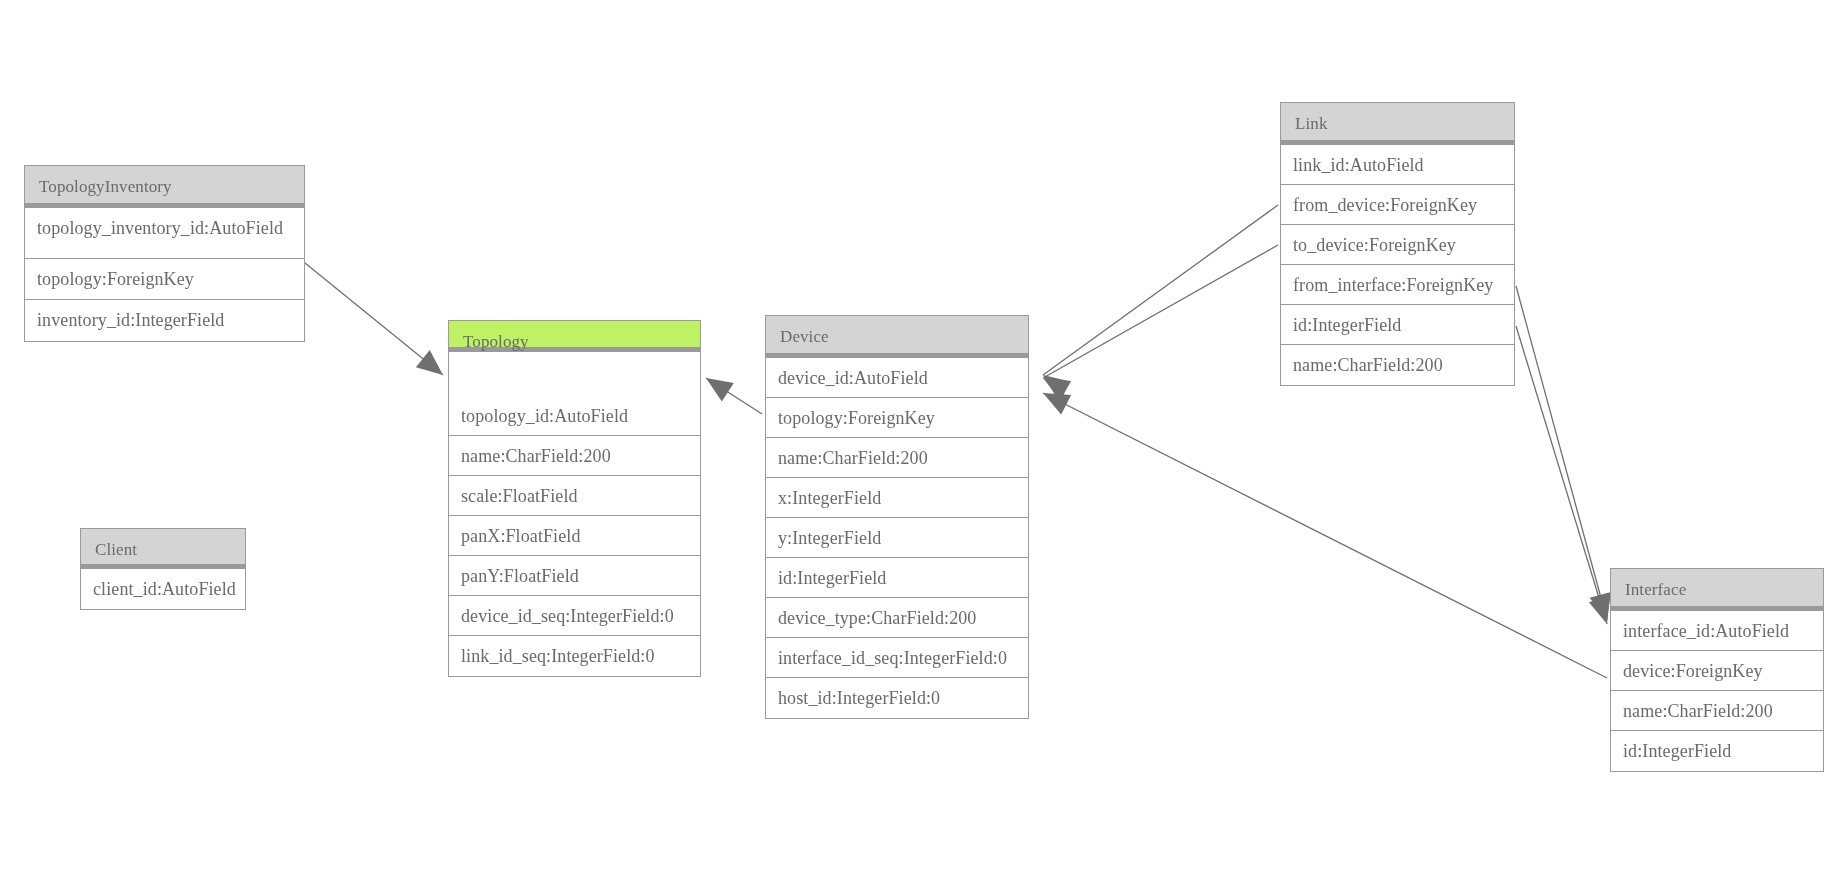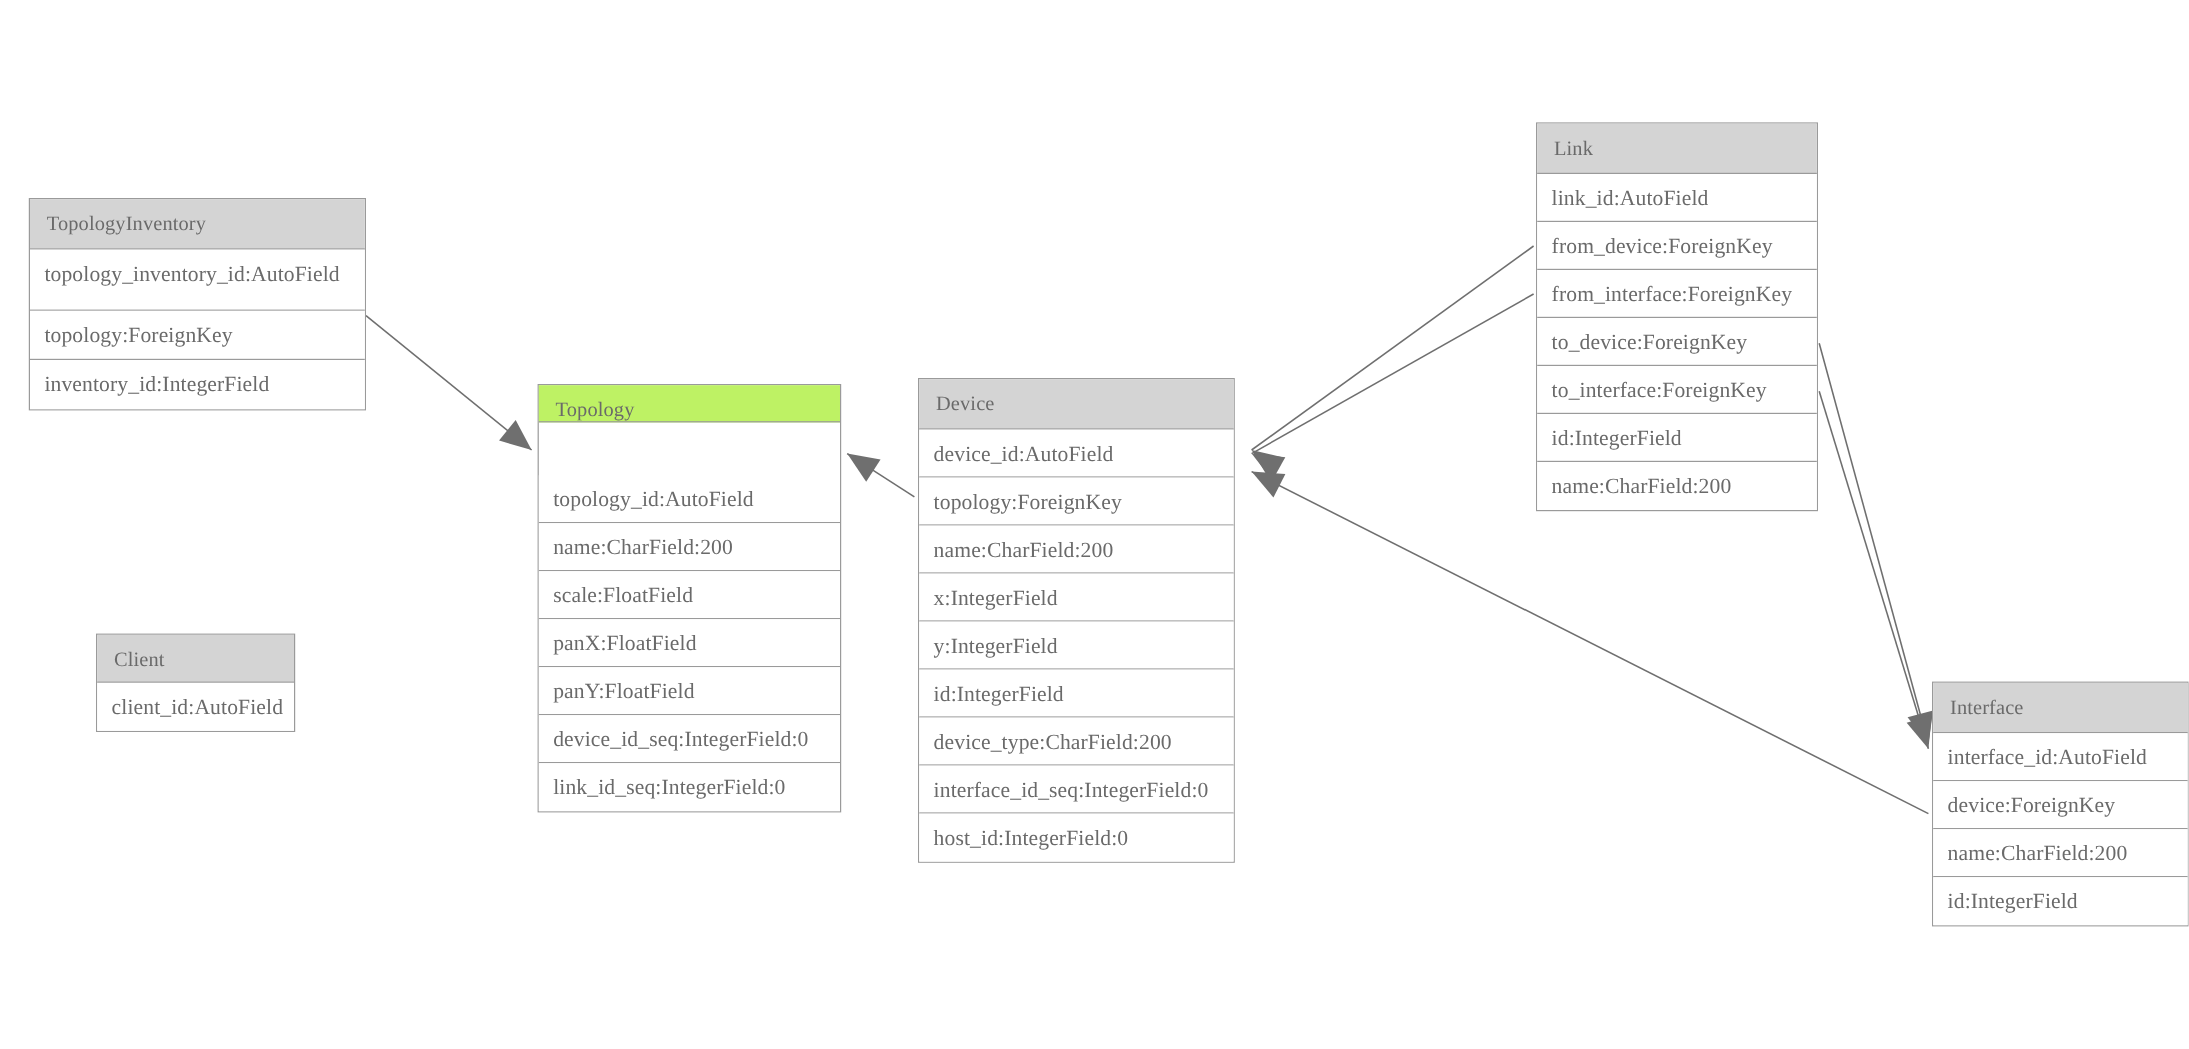--- a/index.html
+++ b/index.html
@@ -30,21 +30,21 @@
   .entity {
     position: absolute;
     box-sizing: border-box;
     border: 1px solid #9a9a9a;
     background: #ffffff;
     z-index: 2;
   }
   .entity-header {
     box-sizing: border-box;
     background: #d4d4d4;
-    border-bottom: 1px solid #a16207;
+    border-bottom: 5px solid #a16207;
     color: #6a6a6a;
     font-size: 17px;
     line-height: 1;
     padding: 12px 0 12px 14px;
     white-space: nowrap;
     letter-spacing: 0.1px;
   }
   .entity-field {
     box-sizing: border-box;
     border-bottom: 1px solid #9a9a9a;
@@ -122,23 +122,22 @@
         <div class="entity-field" style="height: 40px; border-bottom-color: rgb(154, 154, 154); color: rgb(106, 106, 106);">y:IntegerField</div>
         <div class="entity-field" style="height: 40px; border-bottom-color: rgb(154, 154, 154); color: rgb(106, 106, 106);">id:IntegerField</div>
         <div class="entity-field" style="height: 40px; border-bottom-color: rgb(154, 154, 154); color: rgb(106, 106, 106);">device_type:CharField:200</div>
         <div class="entity-field" style="height: 40px; border-bottom-color: rgb(154, 154, 154); color: rgb(106, 106, 106);">interface_id_seq:IntegerField:0</div>
         <div class="entity-field" style="height: 40px; border-bottom-color: rgb(154, 154, 154); color: rgb(106, 106, 106);">host_id:IntegerField:0</div>
       </div>
       <div class="entity" style="left: 1280px; top: 102px; width: 235px; border-color: rgb(154, 154, 154);">
         <div class="entity-header" style="height: 42px; background: rgb(212, 212, 212); border-bottom-color: rgb(154, 154, 154); color: rgb(106, 106, 106);">Link</div>
         <div class="entity-field" style="height: 40px; border-bottom-color: rgb(154, 154, 154); color: rgb(106, 106, 106);">link_id:AutoField</div>
         <div class="entity-field" style="height: 40px; border-bottom-color: rgb(154, 154, 154); color: rgb(106, 106, 106);">from_device:ForeignKey</div>
+        <div class="entity-field" style="height: 40px; border-bottom-color: rgb(154, 154, 154); color: rgb(106, 106, 106);">to_device:ForeignKey</div>
         <div class="entity-field" style="height: 40px; border-bottom-color: rgb(154, 154, 154); color: rgb(106, 106, 106);">from_interface:ForeignKey</div>
-        <div class="entity-field" style="height: 40px; border-bottom-color: rgb(154, 154, 154); color: rgb(106, 106, 106);">to_device:ForeignKey</div>
-        <div class="entity-field" style="height: 40px; border-bottom-color: rgb(154, 154, 154); color: rgb(106, 106, 106);">to_interface:ForeignKey</div>
         <div class="entity-field" style="height: 40px; border-bottom-color: rgb(154, 154, 154); color: rgb(106, 106, 106);">id:IntegerField</div>
         <div class="entity-field" style="height: 40px; border-bottom-color: rgb(154, 154, 154); color: rgb(106, 106, 106);">name:CharField:200</div>
       </div>
       <div class="entity" style="left: 1610px; top: 568px; width: 214px; border-color: rgb(154, 154, 154);">
         <div class="entity-header" style="height: 42px; background: rgb(212, 212, 212); border-bottom-color: rgb(154, 154, 154); color: rgb(106, 106, 106);">Interface</div>
         <div class="entity-field" style="height: 40px; border-bottom-color: rgb(154, 154, 154); color: rgb(106, 106, 106);">interface_id:AutoField</div>
         <div class="entity-field" style="height: 40px; border-bottom-color: rgb(154, 154, 154); color: rgb(106, 106, 106);">device:ForeignKey</div>
         <div class="entity-field" style="height: 40px; border-bottom-color: rgb(154, 154, 154); color: rgb(106, 106, 106);">name:CharField:200</div>
         <div class="entity-field" style="height: 40px; border-bottom-color: rgb(154, 154, 154); color: rgb(106, 106, 106);">id:IntegerField</div>
       </div>

